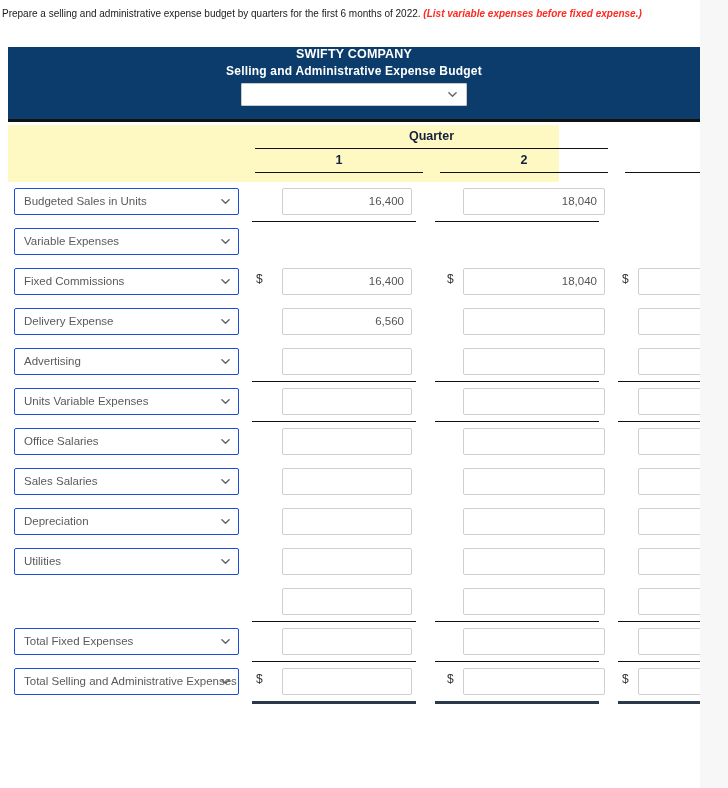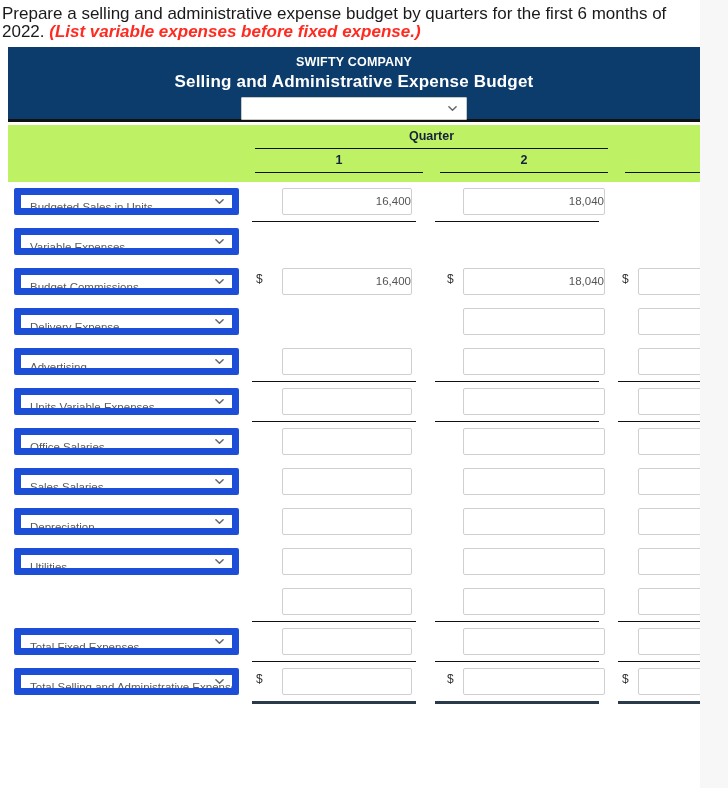--- a/index.html
+++ b/index.html
@@ -23,21 +23,21 @@
     background: #ffffff;
     overflow: hidden;
   }
 
   
   .instruction {
     position: absolute;
     left: 0; top: 5px;
     width: 700px;
     padding: 0 2px 0 2px;
-    font-size: 17px;
+    font-size: 10px;
     line-height: 18px;
     color: #1a1a1a;
   }
   .instruction .hint {
     color: #ff2a20;
     font-style: italic;
     font-weight: bold;
   }
 
   
@@ -47,40 +47,40 @@
     width: 692px; height: 75px;
     background: #0b3c6b;
     border-bottom: 3px solid #111111;
   }
   .banner-line {
     text-align: center;
     color: #ffffff;
     font-weight: bold;
     letter-spacing: 0.2px;
   }
-  .banner-company { font-size: 12.5px; margin-top: 8px; }
-  .banner-subtitle { font-size: 17px; margin-top: 3px; }
+  .banner-company { font-size: 12.5px; }
+  .banner-subtitle { font-size: 12px; margin-top: 3px; }
   .banner-select-wrap { text-align: center; margin-top: 5px; }
   .banner-select {
     width: 226px; height: 23px;
     background: #ffffff;
     border: 1px solid #c9c9c9;
     border-radius: 1px;
     position: relative;
     display: inline-block;
     vertical-align: top;
   }
   .banner-select .chev { right: 9px; }
 
   
   .headband {
     position: absolute;
     left: 8px; top: 125px;
-    width: 692px; height: 57px;
-    background: #bef264;
+    width: 551px; height: 57px;
+    background: #fef9c3;
   }
   .hb-quarter {
     position: absolute;
     left: 247px; top: 4px;
     width: 353px;
     text-align: center;
     font-size: 12.5px;
     font-weight: bold;
     color: #14213d;
   }
@@ -120,21 +120,21 @@
     position: relative;
     height: 40px;
   }
 
   
   .lbl-select {
     position: absolute;
     left: 14px; top: 6px;
     width: 225px; height: 27px;
     background: #ffffff;
-    border: 7px solid #1d4ed8;
+    border: 1px solid #1d4ed8;
     border-radius: 2px;
     font-size: 11.5px;
     color: #5a5a5a;
     line-height: 25px;
     padding-left: 9px;
     white-space: nowrap;
     overflow: hidden;
   }
   .chev {
     position: absolute;
@@ -161,20 +161,21 @@
     position: absolute;
     top: 0;
     height: 27px;
     background: #ffffff;
     border: 1px solid #cfcfcf;
     border-radius: 2px;
     font-size: 11.5px;
     color: #555;
     text-align: right;
     line-height: 25px;
+    padding-right: 7px;
     overflow: hidden;
     white-space: nowrap;
   }
   
   .c1 { left: 256px; width: 160px; }
   .c1 .box { left: 26px; width: 130px; }
   .c2 { left: 447px; width: 160px; }
   .c2 .box { left: 16px; width: 142px; }
   .c3 { left: 622px; width: 170px; }
   .c3 .box { left: 16px; width: 142px; }
@@ -255,21 +256,21 @@
           <div class="seg seg2 rule-bottom"></div>
         </div>
         <div class="row">
           <div class="lbl-select"><span>Variable Expenses</span><span class="chev">
               <svg viewBox="0 0 10 10">
                 <path d="M1 3 L5 7 L9 3" stroke="#666" stroke-width="1.6" fill="none" stroke-linecap="round" stroke-linejoin="round"></path>
               </svg>
             </span></div>
         </div>
         <div class="row">
-          <div class="lbl-select"><span>Budget Commissions</span><span class="chev">
+          <div class="lbl-select"><span>Fixed Commissions</span><span class="chev">
               <svg viewBox="0 0 10 10">
                 <path d="M1 3 L5 7 L9 3" stroke="#666" stroke-width="1.6" fill="none" stroke-linecap="round" stroke-linejoin="round"></path>
               </svg>
             </span></div>
           <div class="cell c1">
             <span class="dollar">$</span>
             <div class="box">16,400</div>
           </div>
           <div class="cell c2">
             <span class="dollar">$</span>
@@ -279,20 +280,23 @@
             <span class="dollar">$</span>
             <div class="box"></div>
           </div>
         </div>
         <div class="row">
           <div class="lbl-select"><span>Delivery Expense</span><span class="chev">
               <svg viewBox="0 0 10 10">
                 <path d="M1 3 L5 7 L9 3" stroke="#666" stroke-width="1.6" fill="none" stroke-linecap="round" stroke-linejoin="round"></path>
               </svg>
             </span></div>
+          <div class="cell c1 nodollar">
+            <div class="box">6,560</div>
+          </div>
           <div class="cell c2 nodollar">
             <div class="box"></div>
           </div>
           <div class="cell c3 nodollar">
             <div class="box"></div>
           </div>
         </div>
         <div class="row">
           <div class="lbl-select"><span>Advertising</span><span class="chev">
               <svg viewBox="0 0 10 10">

